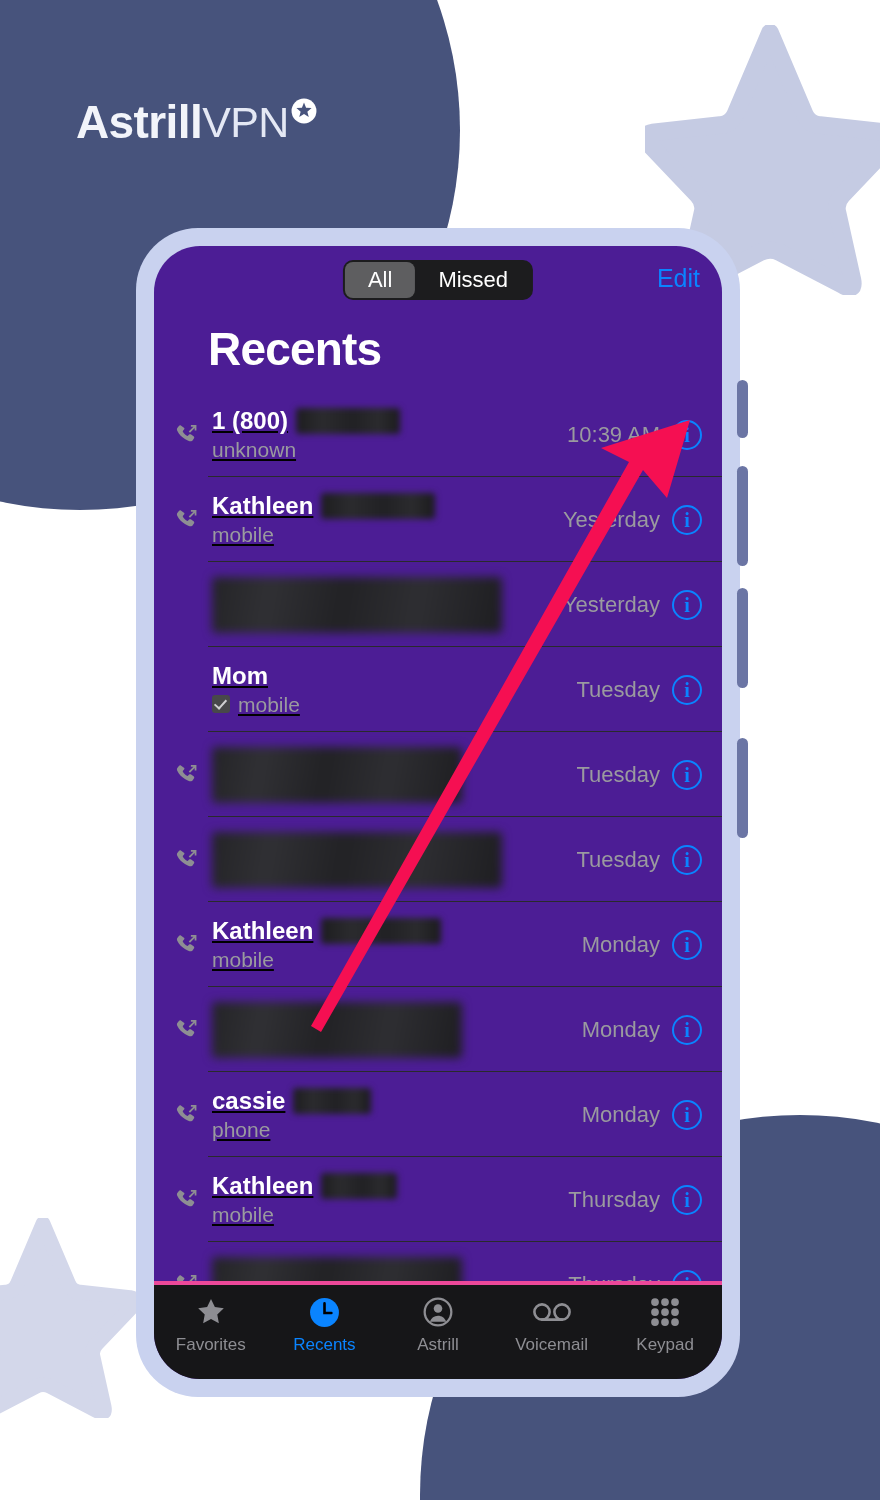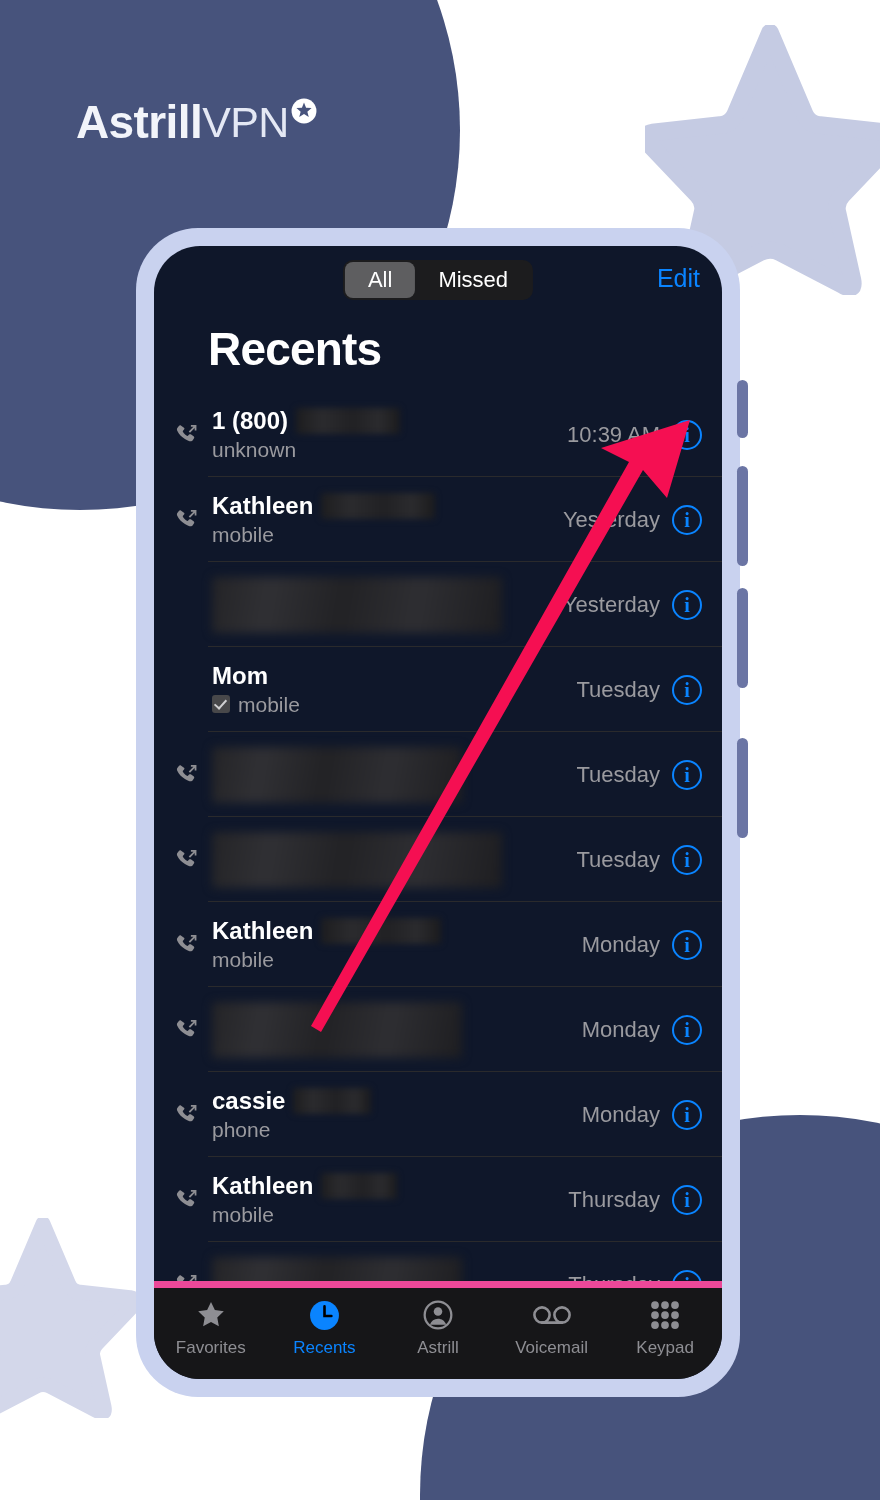--- a/index.html
+++ b/index.html
@@ -92,21 +92,21 @@
   .phone-btn.b1 { top: 152px; height: 58px; }
   .phone-btn.b2 { top: 238px; height: 100px; }
   .phone-btn.b3 { top: 360px; height: 100px; }
   .phone-btn.b4 { top: 510px; height: 100px; }
 
   .phone-screen {
     position: relative;
     width: 568px;
     height: 1133px;
     border-radius: 46px;
-    background: #0f172a;
+    background: #4c1d95;
     overflow: hidden;
     z-index: 1;
   }
 
   
   .navbar {
     position: relative;
     height: 64px;
     display: flex;
     align-items: center;
@@ -170,20 +170,21 @@
     flex: 0 0 42px;
     display: flex;
     justify-content: center;
     align-items: center;
     color: #8e8e93;
   }
   .call-info {
     flex: 1 1 auto;
     min-width: 0;
     padding-left: 4px;
+    text-decoration: underline;
   }
   .call-name {
     font-size: 24px;
     font-weight: bold;
     color: #ffffff;
     line-height: 1.16;
     display: flex;
     align-items: center;
     white-space: nowrap;
   }
@@ -259,21 +260,21 @@
   .tabbar {
     position: absolute;
     left: 0;
     right: 0;
     bottom: 0;
     height: 98px;
     background: #161618;
     display: flex;
     align-items: flex-start;
     padding-top: 10px;
-    border-top: 7px solid #ec4899;
+    border-top: 4px solid #ec4899;
   }
   .tab {
     flex: 1 1 0;
     display: flex;
     flex-direction: column;
     align-items: center;
     gap: 7px;
     color: #8e8e93;
   }
   .tab.active { color: #0a84ff; }

